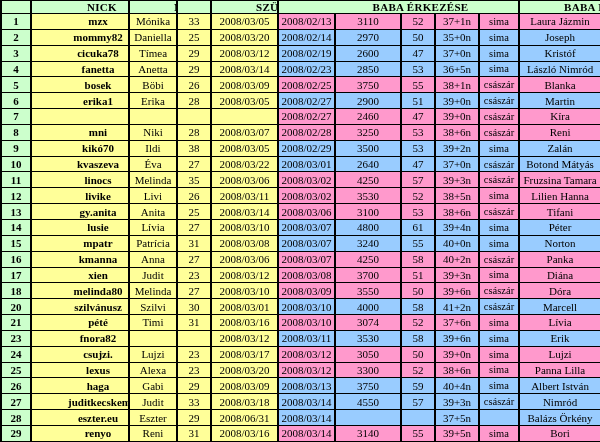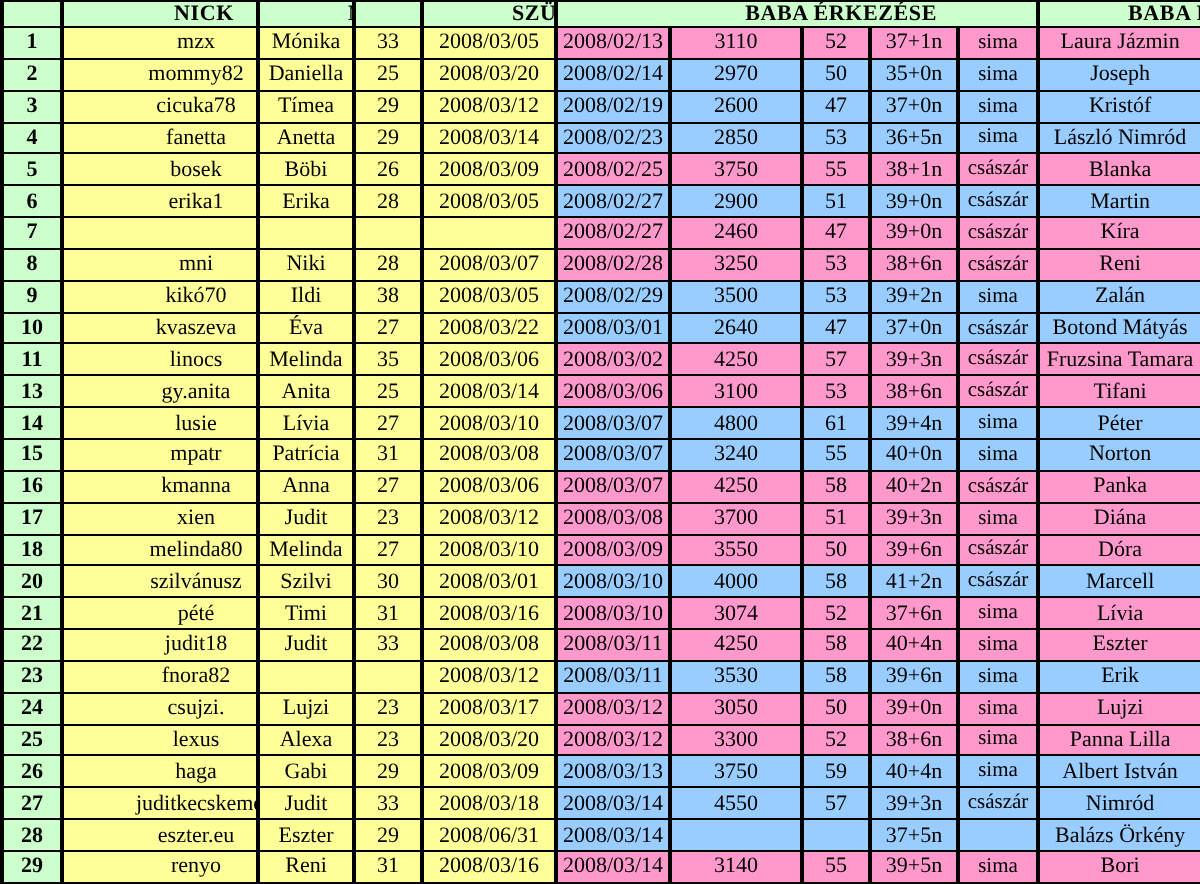--- a/index.html
+++ b/index.html
@@ -21,21 +21,21 @@
     overflow: hidden;
     white-space: nowrap;
   }
   th {
     background: var(--green);
     font-weight: bold;
     letter-spacing: 0.3px;
     padding-left: 44px;
   }
   td.c-num  { background: var(--green); font-weight: bold; }
-  td.c-nick { background: var(--yellow); font-weight: normal; padding-left: 36px; }
+  td.c-nick { background: var(--yellow); font-weight: bold; padding-left: 36px; }
   td.c-plain{ background: var(--yellow); }
   tr.girl td.g { background: var(--pink); }
   tr.boy  td.g { background: var(--blue); }
   td.c-mode { font-size: 10.5px; margin-left: 32px; }
 </style>
 </head>
 <body>
 
 <table>
   <colgroup>
@@ -200,20 +200,33 @@
         <td class="c-plain">35</td>
         <td class="c-plain">2008/03/06</td>
         <td class="g">2008/03/02</td>
         <td class="g">4250</td>
         <td class="g">57</td>
         <td class="g">39+3n</td>
         <td class="g c-mode">császár</td>
         <td class="g">Fruzsina Tamara</td>
       </tr>
       <tr class="girl">
+        <td class="c-num">12</td>
+        <td class="c-nick">livike</td>
+        <td class="c-plain">Livi</td>
+        <td class="c-plain">26</td>
+        <td class="c-plain">2008/03/11</td>
+        <td class="g">2008/03/02</td>
+        <td class="g">3530</td>
+        <td class="g">52</td>
+        <td class="g">38+5n</td>
+        <td class="g c-mode">sima</td>
+        <td class="g">Lilien Hanna</td>
+      </tr>
+      <tr class="girl">
         <td class="c-num">13</td>
         <td class="c-nick">gy.anita</td>
         <td class="c-plain">Anita</td>
         <td class="c-plain">25</td>
         <td class="c-plain">2008/03/14</td>
         <td class="g">2008/03/06</td>
         <td class="g">3100</td>
         <td class="g">53</td>
         <td class="g">38+6n</td>
         <td class="g c-mode">császár</td>
@@ -302,33 +315,20 @@
         <td class="c-nick">pété</td>
         <td class="c-plain">Timi</td>
         <td class="c-plain">31</td>
         <td class="c-plain">2008/03/16</td>
         <td class="g">2008/03/10</td>
         <td class="g">3074</td>
         <td class="g">52</td>
         <td class="g">37+6n</td>
         <td class="g c-mode">sima</td>
         <td class="g">Lívia</td>
-      </tr>
-      <tr class="girl">
-        <td class="c-num">22</td>
-        <td class="c-nick">judit18</td>
-        <td class="c-plain">Judit</td>
-        <td class="c-plain">33</td>
-        <td class="c-plain">2008/03/08</td>
-        <td class="g">2008/03/11</td>
-        <td class="g">4250</td>
-        <td class="g">58</td>
-        <td class="g">40+4n</td>
-        <td class="g c-mode">sima</td>
-        <td class="g">Eszter</td>
       </tr>
       <tr class="boy">
         <td class="c-num">23</td>
         <td class="c-nick">fnora82</td>
         <td class="c-plain"></td>
         <td class="c-plain"></td>
         <td class="c-plain">2008/03/12</td>
         <td class="g">2008/03/11</td>
         <td class="g">3530</td>
         <td class="g">58</td>

